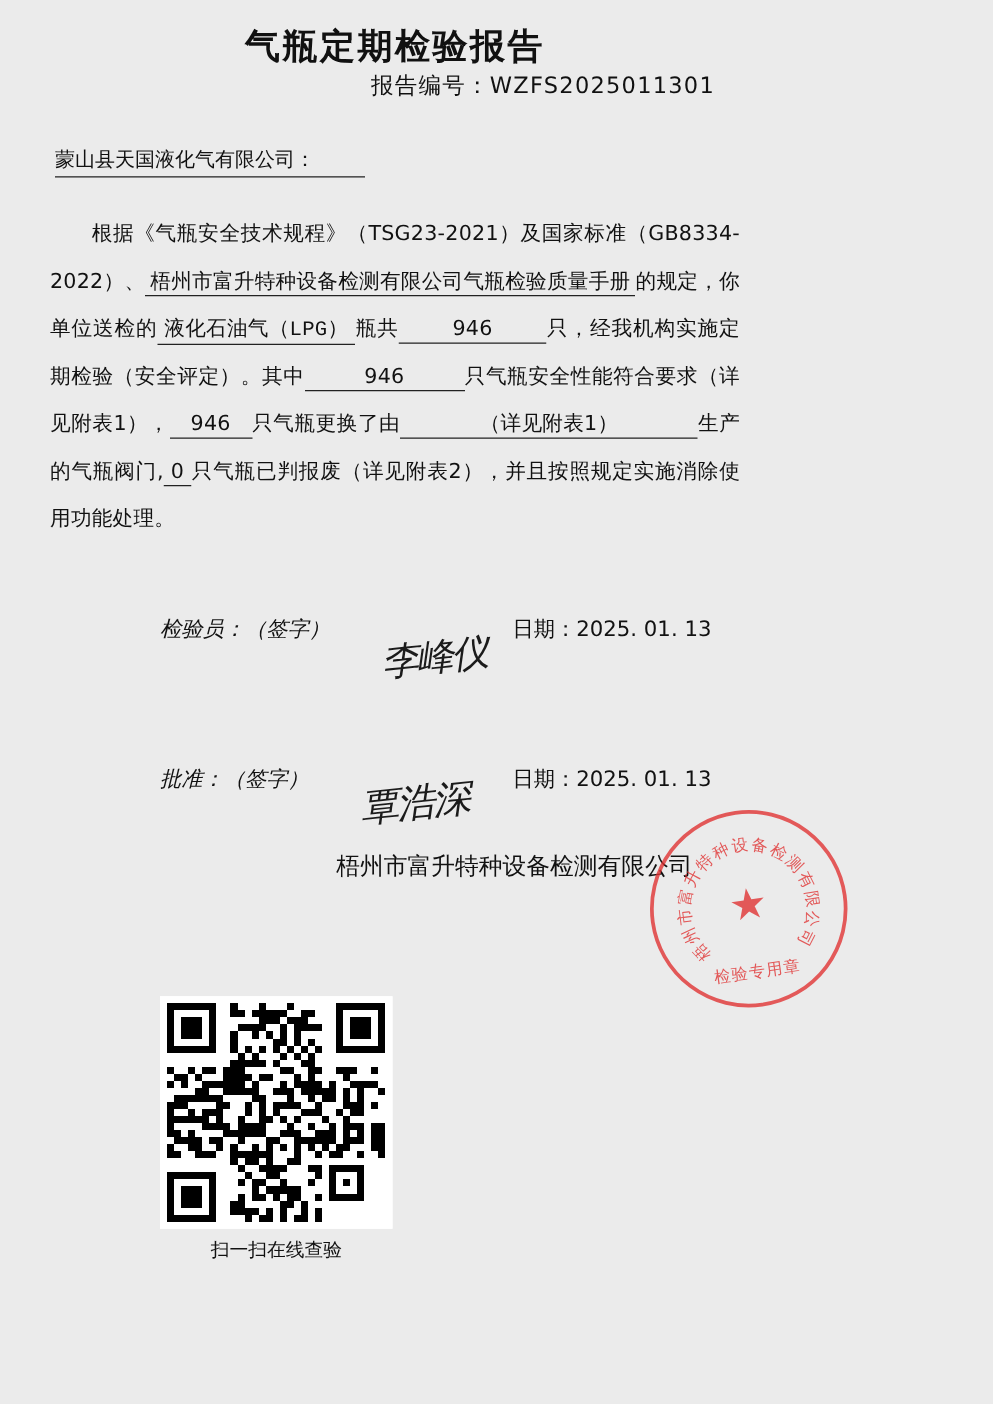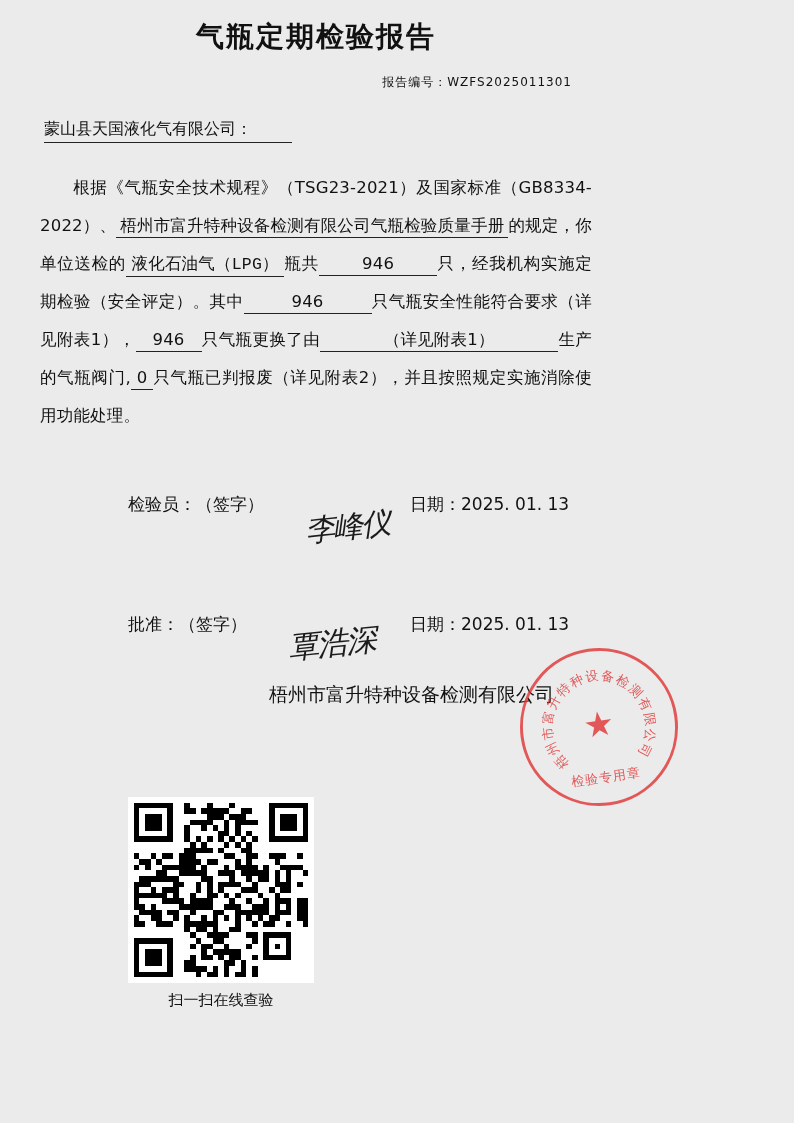--- a/index.html
+++ b/index.html
@@ -25,28 +25,27 @@
   .title {
     text-align: center;
     font-size: 28px;
     font-weight: bold;
     letter-spacing: 2px;
     padding-top: 18px;
     font-family: "DejaVu Sans", "Liberation Sans", sans-serif;
   }
   .report-no {
     text-align: right;
-    font-size: 12px;
-    margin-top: 18px;
+    font-size: 18px;
     padding-right: 20px;
     letter-spacing: 1px;
     font-family: "DejaVu Sans", "Liberation Sans", sans-serif;
   }
   .addressee {
-    margin-top: 28px;
+    margin-top: 38px;
     margin-left: 4px;
     font-size: 16px;
     font-family: "DejaVu Sans", "Liberation Sans", sans-serif;
     display: inline-block;
     border-bottom: 1px solid #222;
     padding-bottom: 2px;
     padding-right: 40px;
   }
   .body-text {
     margin-top: 26px;
@@ -81,20 +80,21 @@
     font-size: 17px;
     font-family: "DejaVu Sans", "Liberation Sans", sans-serif;
   }
   .sign-row {
     position: relative;
     height: 60px;
     padding-left: 88px;
   }
   .sign-row .label {
     display: inline-block;
+    font-style: italic;
   }
   .sign-row .date {
     position: absolute;
     left: 370px;
     top: 0;
     white-space: nowrap;
   }
   .signature {
     position: absolute;
     font-family: "DejaVu Serif", serif;

